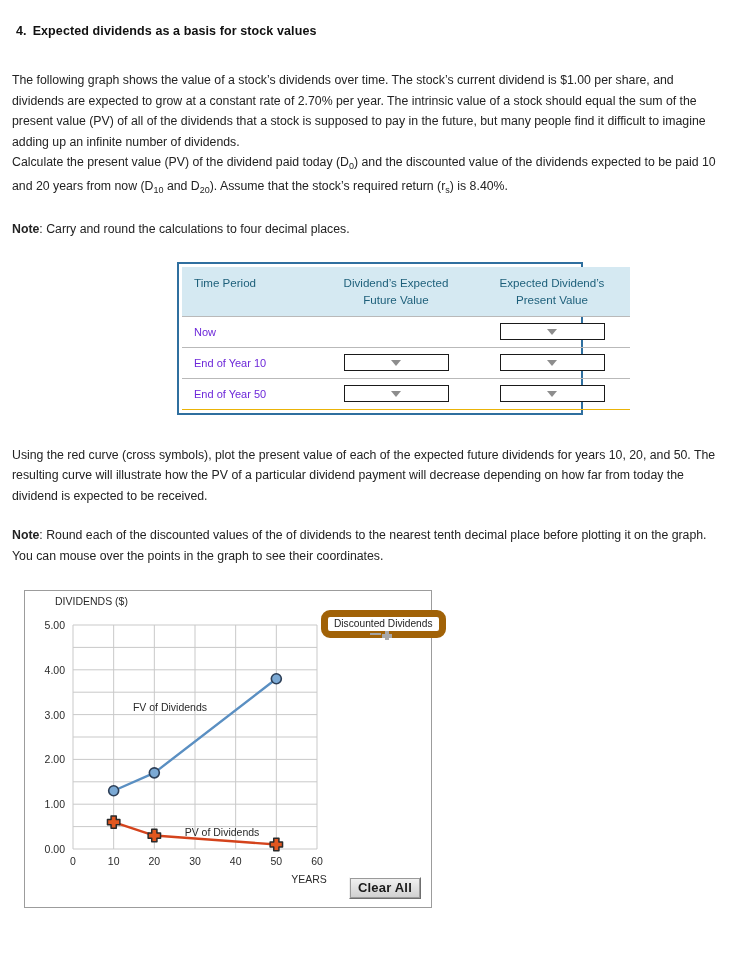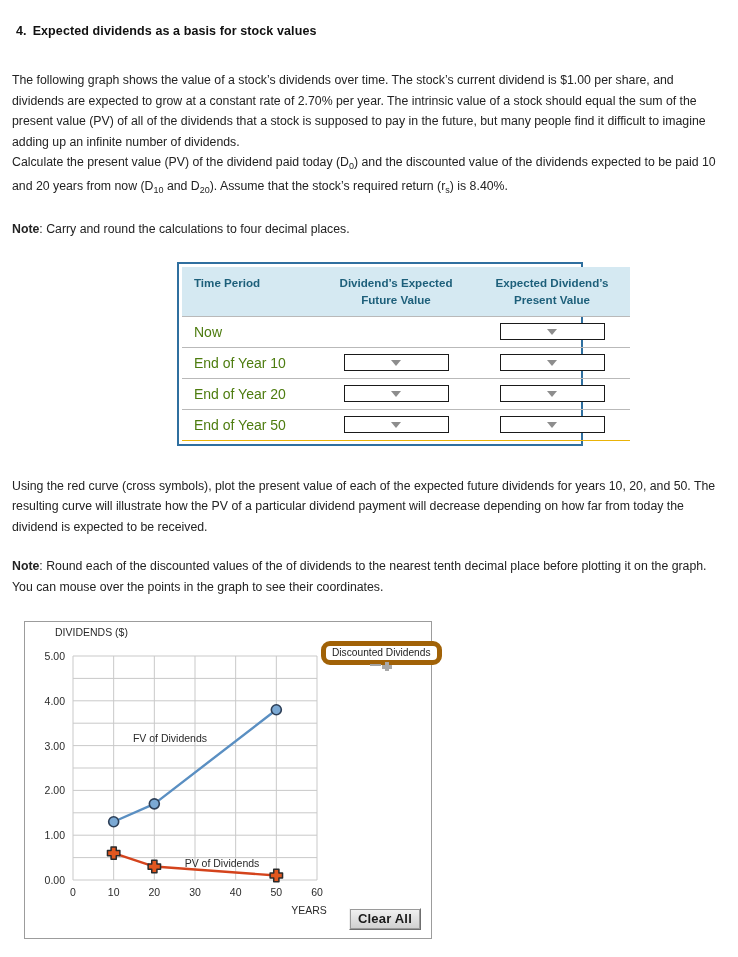--- a/index.html
+++ b/index.html
@@ -58,40 +58,40 @@
   }
   table.dividends {
     border-collapse: collapse;
     width: 100%;
     table-layout: fixed;
   }
   table.dividends th {
     background: #d5e9f2;
     color: #1d5f7a;
     font-size: 11.6px;
-    font-weight: bold;
+    font-weight: normal;
     padding: 7px 6px 8px 6px;
     text-align: center;
     vertical-align: top;
     line-height: 17px;
     border: none;
   }
   table.dividends th.col-period {
     text-align: left;
     padding-left: 12px;
     width: 118px;
   }
   table.dividends th.col-fv { width: 144px; }
   table.dividends th.col-pv { width: 144px; }
 
   table.dividends td {
     border-top: 1px solid #b9b9b9;
     padding: 4px 6px;
-    font-size: 14px;
-    color: #4d7c0f;
+    font-size: 11px;
+    color: #6d28d9;
     height: 22px;
     text-align: center;
     vertical-align: middle;
   }
   table.dividends td.period {
     text-align: left;
     padding-left: 12px;
   }
   table.dividends tr.last td { border-bottom: 1px solid #eab308; }
 
@@ -124,21 +124,21 @@
     background: #ffffff;
     position: relative;
     box-sizing: border-box;
   }
   .graph-box svg { display: block; }
 
   .legend-pill {
     position: absolute;
     left: 296px;
     top: 19px;
-    border: 5px solid #a16207;
+    border: 7px solid #a16207;
     border-radius: 9px;
     background: #ffffff;
     padding: 1px 6px 2px 6px;
     font-size: 10.2px;
     color: #1d1d1d;
     white-space: nowrap;
   }
   .legend-sym {
     position: absolute;
     left: 344px;
@@ -197,29 +197,20 @@
       <tbody>
         <tr>
           <td class="period">Now</td>
           <td></td>
           <td>
             <span class="ddl"><span class="tri"></span></span>
           </td>
         </tr>
         <tr>
           <td class="period">End of Year 10</td>
-          <td>
-            <span class="ddl"><span class="tri"></span></span>
-          </td>
-          <td>
-            <span class="ddl"><span class="tri"></span></span>
-          </td>
-        </tr>
-        <tr>
-          <td class="period">End of Year 20</td>
           <td>
             <span class="ddl"><span class="tri"></span></span>
           </td>
           <td>
             <span class="ddl"><span class="tri"></span></span>
           </td>
         </tr>
         <tr class="last">
           <td class="period">End of Year 50</td>
           <td>

